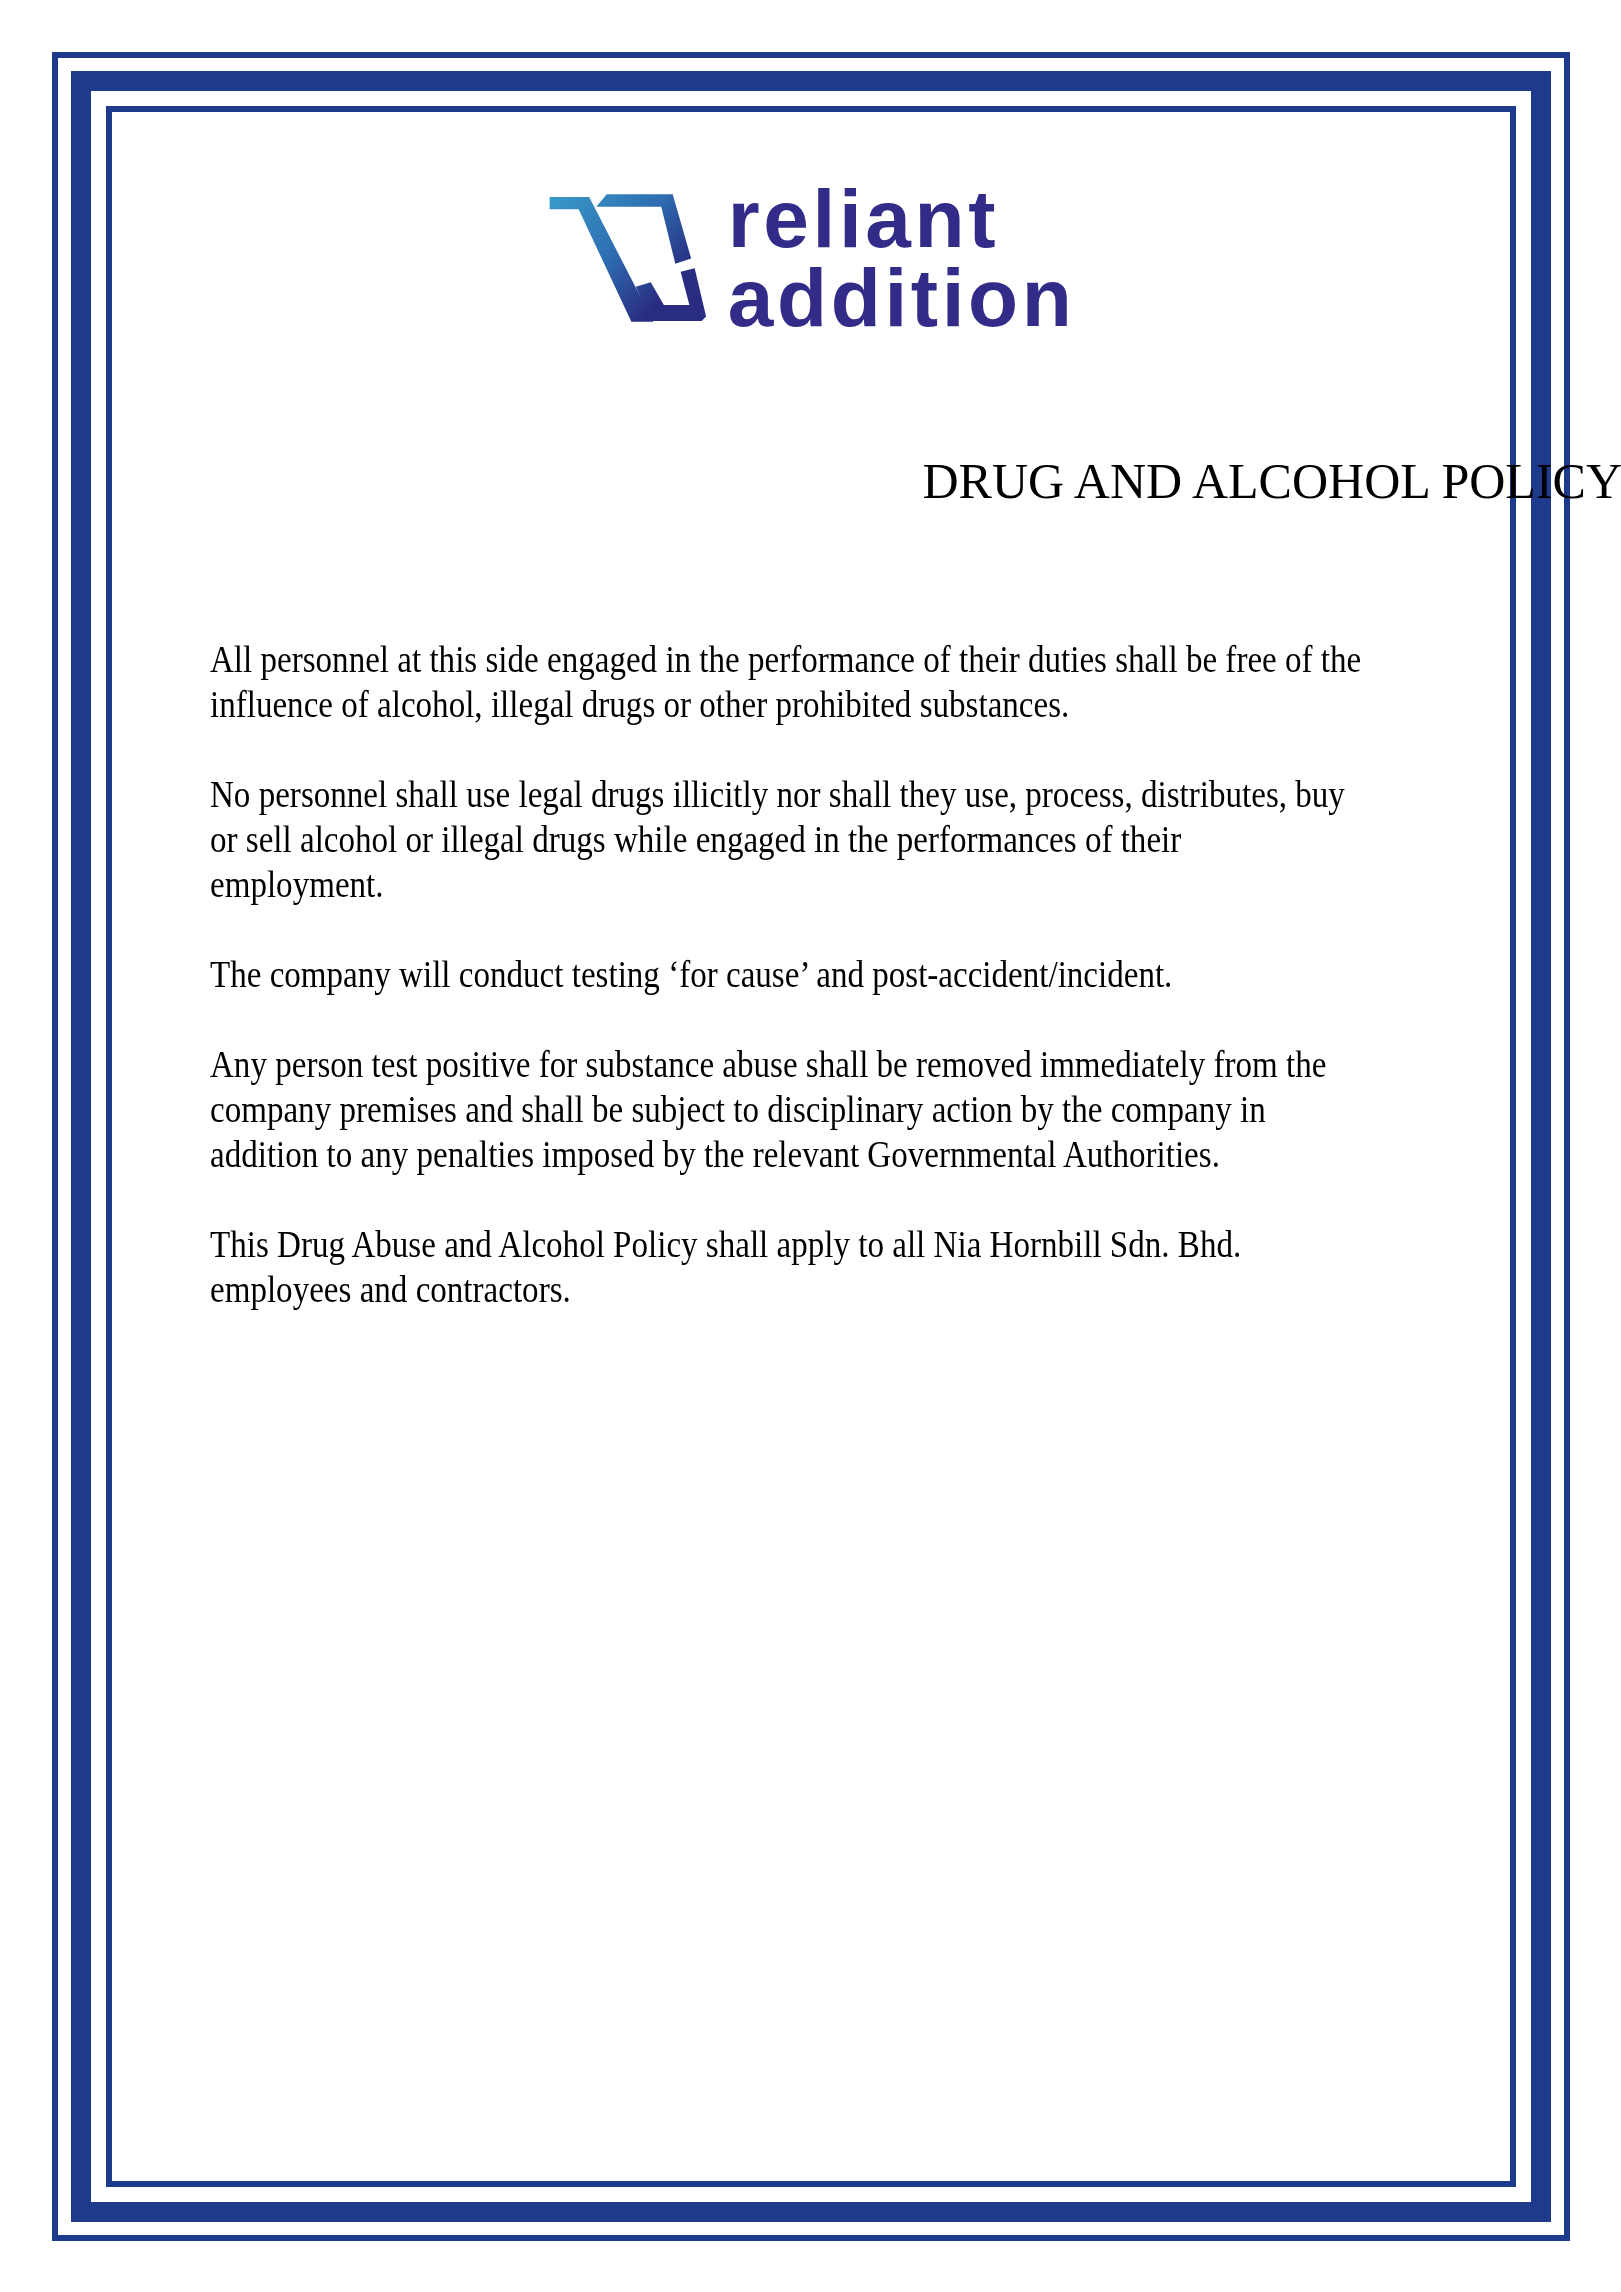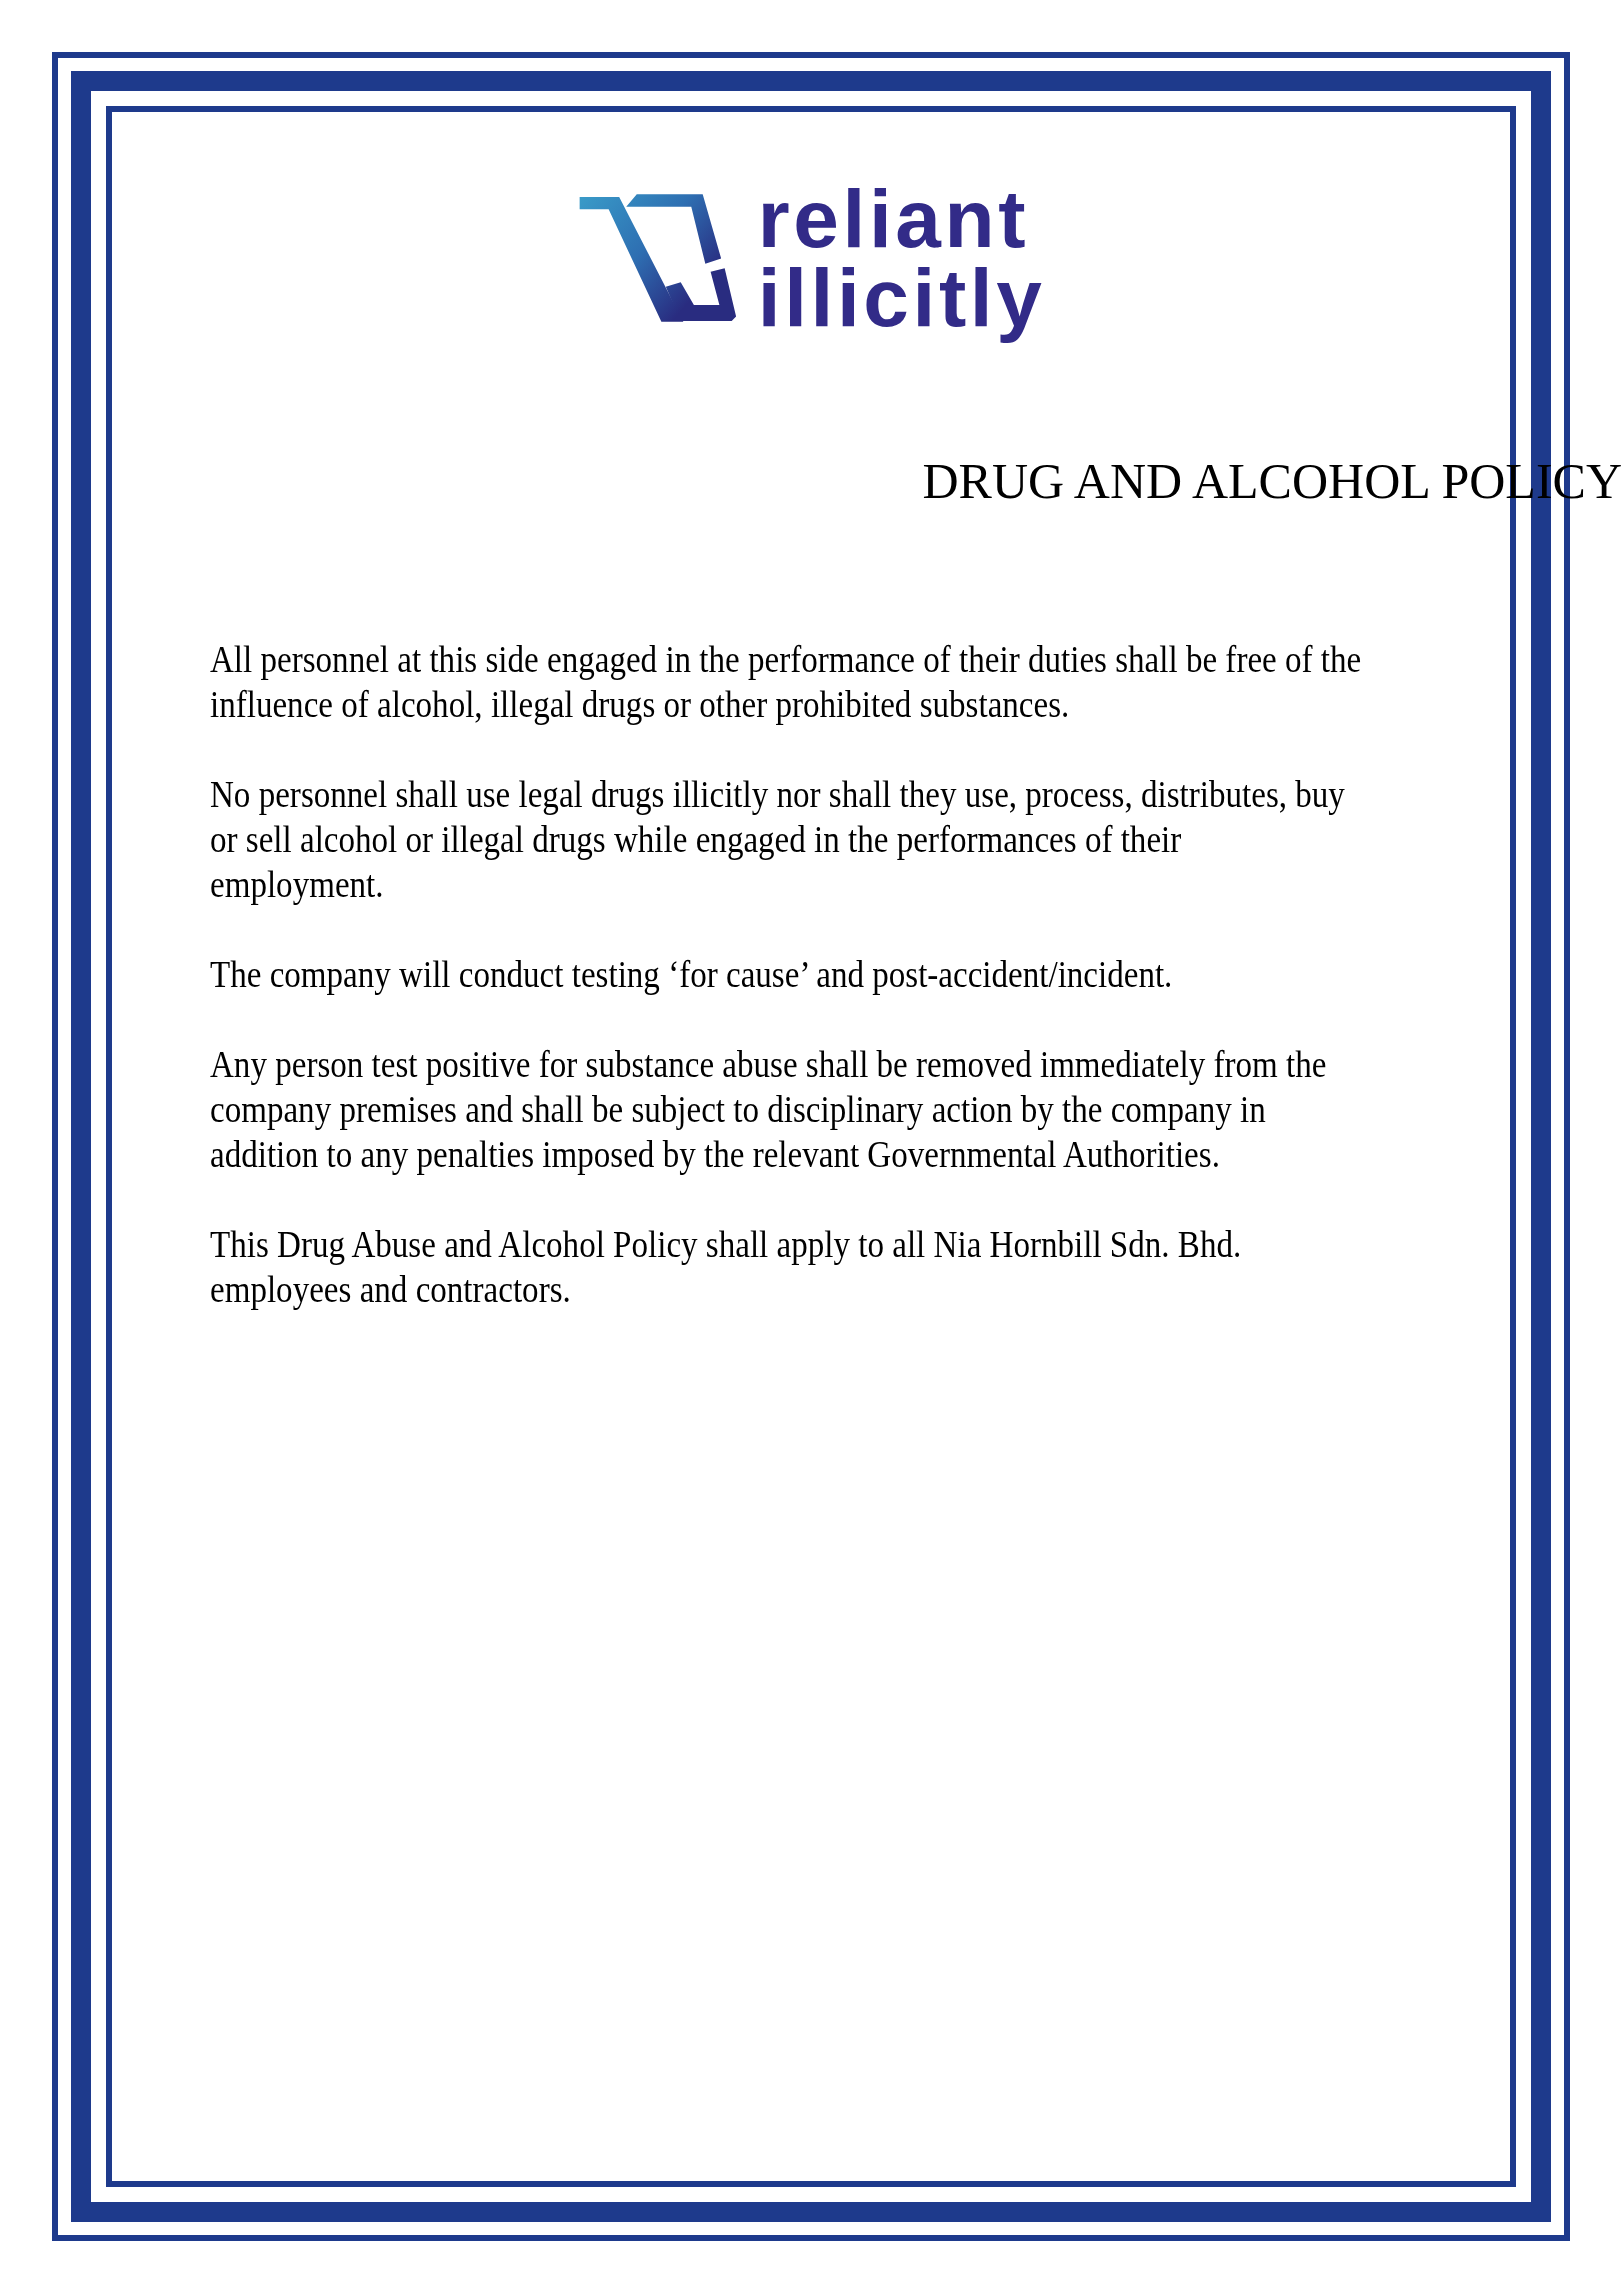--- a/index.html
+++ b/index.html
@@ -82,21 +82,21 @@
     </defs>
 
     <path fill="url(#logo-grad)" d="M3,10 L48,10 L121,152 L96,152 L36,24 L3,24 Z"></path>
 
     <path fill="url(#logo-grad)" d="M68,7 L143,7 L164,80 L146,86 L130,21 L56,21 Z"></path>
 
     <path fill="url(#logo-grad)" d="M101,112 L118,107 L133,133 L162,133 L152,95 L168,91 L181,146 L176,151 L118,151 Z"></path>
   </svg>
   <div class="wordmark">
     <div>reliant</div>
-    <div>illicitly</div>
+    <div>addition</div>
   </div>
 </div>
 
 <h1 class="doc-title">DRUG AND ALCOHOL POLICY</h1>
 
 <div class="doc-body">
   <p>All personnel at this side engaged in the performance of their duties shall be free of the
 influence of alcohol, illegal drugs or other prohibited substances.</p>
   <p>No personnel shall use legal drugs illicitly nor shall they use, process, distributes, buy
 or sell alcohol or illegal drugs while engaged in the performances of their

